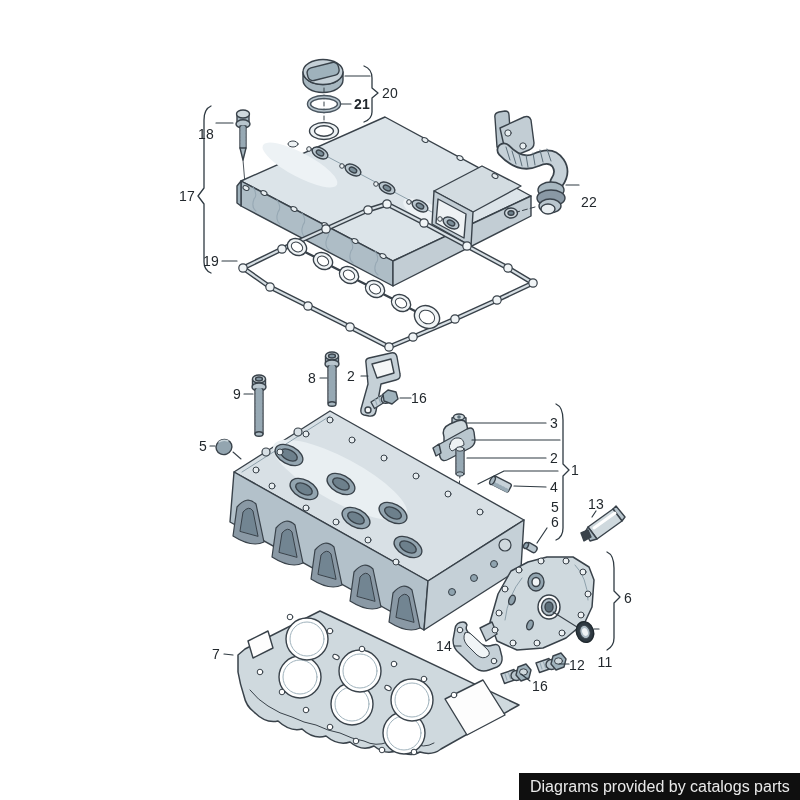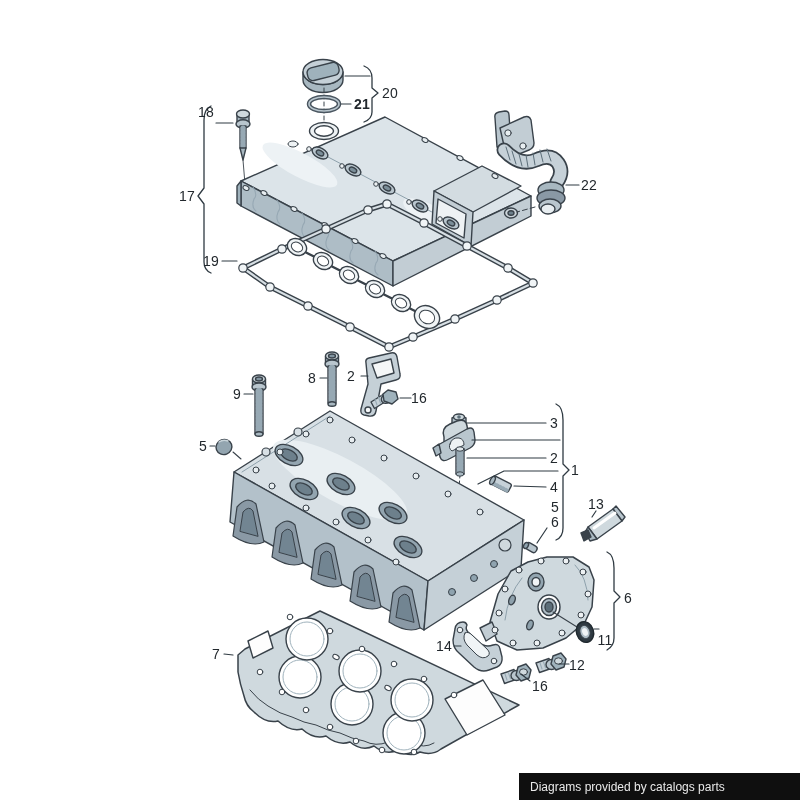--- a/index.html
+++ b/index.html
@@ -5,21 +5,21 @@
   html,body{margin:0;padding:0;background:#fff;}
   .stage{position:relative;width:800px;height:800px;background:var(--bg,#fff);overflow:hidden;
          font-family:"Liberation Sans",sans-serif;}
   .stage svg{position:absolute;left:0;top:0;}
   #callout-layer{position:absolute;left:0;top:0;width:100%;height:100%;pointer-events:none;}
   .callout{position:absolute;transform:translate(-50%,-50%);
            font-size:14px;font-weight:400;color:var(--label,#22282d);letter-spacing:.2px;}
   .watermark{position:absolute;left:519px;top:773px;width:281px;height:27px;
              background:var(--wm-bg,#0f0f0f);color:var(--wm-fg,#e9e9e9);
              display:flex;align-items:center;padding-left:11px;box-sizing:border-box;
-             font-size:12px;}
+             font-size:16px;}
 </style>
 </head>
 <body>
 
 <div class="stage">
 <svg width="800" height="800" viewBox="0 0 800 800">
   <g stroke="#39424a" stroke-width="1.4" stroke-linejoin="round" stroke-linecap="round" fill="none">
 
     <g>
       <path d="M303,72 A20,12.5 0 0 0 343,72 L343,80 A20,12.5 0 0 1 303,80 Z" fill="#a8b8c1"></path>
@@ -453,40 +453,40 @@
     <g stroke="#2f3a42" stroke-width="1.3">
       <path d="M211,106 Q204,109 204,120 L204,188 L198,196 L204,204 L204,262 Q204,270 211,273"></path>
       <path d="M364,66 Q372,69 372,78 L372,88 L378,93 L372,98 L372,112 Q372,119 364,122"></path>
       <path d="M556,404 Q563,407 563,420 L563,464 L569,470 L563,476 L563,528 Q563,537 556,540"></path>
       <path d="M607,552 Q614,555 614,568 L614,591 L620,597 L614,603 L614,638 Q614,646 607,650"></path>
     </g>
   </g>
 </svg>
 
 <div id="callout-layer">
-      <div class="callout" style="left: 206px; top: 112px;">18</div>
+      <div class="callout" style="left: 206px; top: 134px;">18</div>
       <div class="callout" style="left: 187px; top: 196px;">17</div>
       <div class="callout" style="left: 390px; top: 93px;">20</div>
       <div class="callout" style="left: 362px; top: 104px; font-weight: bold;">21</div>
-      <div class="callout" style="left: 589px; top: 185px;">22</div>
+      <div class="callout" style="left: 589px; top: 202px;">22</div>
       <div class="callout" style="left: 211px; top: 261px;">19</div>
       <div class="callout" style="left: 237px; top: 394px;">9</div>
       <div class="callout" style="left: 312px; top: 378px;">8</div>
       <div class="callout" style="left: 351px; top: 376px;">2</div>
       <div class="callout" style="left: 419px; top: 398px;">16</div>
       <div class="callout" style="left: 554px; top: 423px;">3</div>
       <div class="callout" style="left: 554px; top: 458px;">2</div>
       <div class="callout" style="left: 575px; top: 470px;">1</div>
       <div class="callout" style="left: 554px; top: 487px;">4</div>
       <div class="callout" style="left: 555px; top: 507px;">5</div>
       <div class="callout" style="left: 555px; top: 522px;">6</div>
       <div class="callout" style="left: 596px; top: 504px;">13</div>
       <div class="callout" style="left: 203px; top: 446px;">5</div>
       <div class="callout" style="left: 628px; top: 598px;">6</div>
-      <div class="callout" style="left: 605px; top: 640px;">11</div>
+      <div class="callout" style="left: 605px; top: 662px;">11</div>
       <div class="callout" style="left: 577px; top: 665px;">12</div>
       <div class="callout" style="left: 540px; top: 686px;">16</div>
       <div class="callout" style="left: 444px; top: 646px;">14</div>
       <div class="callout" style="left: 216px; top: 654px;">7</div>
     </div>
 
 <div class="watermark">
   <span>Diagrams provided by catalogs parts</span>
 </div>
 </div>

